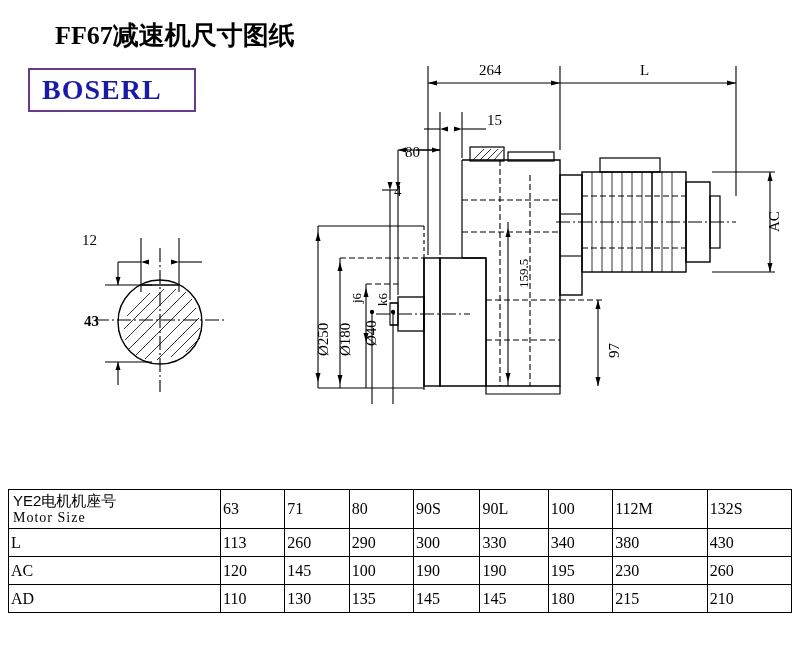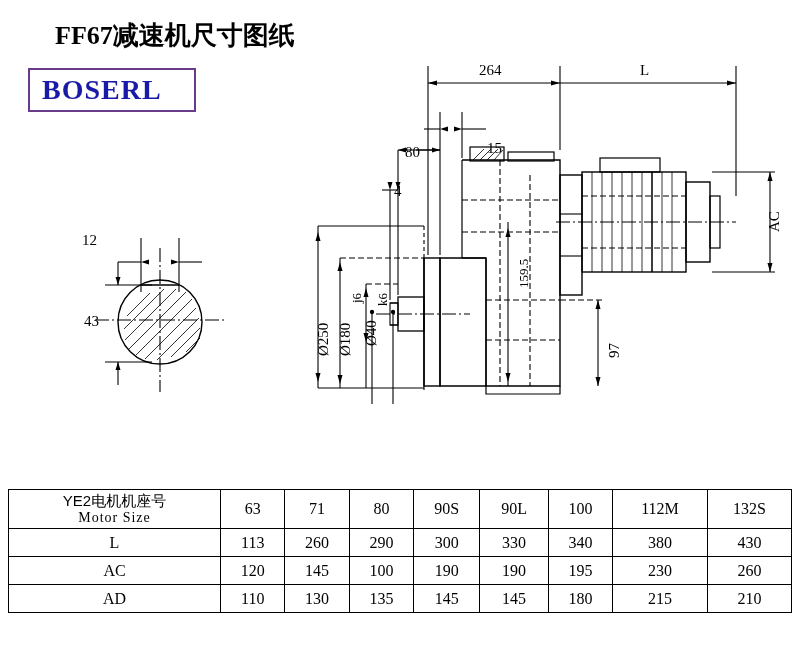--- a/index.html
+++ b/index.html
@@ -55,21 +55,20 @@
   
   table.sizes {
     position:absolute; left:8px; top:489px;
     width:784px;
     border-collapse: collapse;
     font-family:"Liberation Serif", serif;
     font-size:16px;
   }
   table.sizes td {
     border:1px solid #000;
-    text-align:center;
     height:28px;
     padding:0 2px;
   }
   table.sizes td.head2 {
     width:212px;
     font-size:16px;
     line-height:17px;
     padding:2px 4px;
   }
   table.sizes td.rowlbl { width:212px; }
@@ -252,25 +251,25 @@
       <line x1="393" y1="312" x2="393" y2="404"></line>
       <circle cx="372" cy="312" r="1.6" fill="#000"></circle>
       <circle cx="393" cy="312" r="1.6" fill="#000"></circle>
 
       <line x1="424" y1="226" x2="424" y2="258" stroke-dasharray="4,3"></line>
       <line x1="424" y1="386" x2="424" y2="392" stroke-dasharray="4,3"></line>
     </g>
   </svg>
 
   <div class="lbl" style="left:82px; top:232px;">12</div>
-  <div class="lbl" style="left:84px; top:313px;">43</div>
+  <div class="lbl" style="left:84px; top:313px;font-weight:bold;">43</div>
 
   <div class="lbl" style="left:479px; top:62px;">264</div>
   <div class="lbl" style="left:640px; top:62px;">L</div>
-  <div class="lbl" style="left:487px; top:112px;margin-top:28px;">15</div>
+  <div class="lbl" style="left:487px; top:112px;">15</div>
   <div class="lbl" style="left:405px; top:144px;">80</div>
   <div class="lbl" style="left:394px; top:183px;">4</div>
 
   <div class="lbl rot" style="left:766px; top:232px;">AC</div>
   <div class="lbl rot sm" style="left:516px; top:288px;">159.5</div>
   <div class="lbl rot" style="left:606px; top:358px;">97</div>
 
   <div class="lbl rot" style="left:315px; top:356px;">Ø250</div>
   <div class="lbl rot" style="left:337px; top:356px;">Ø180</div>
   <div class="lbl rot sm" style="left:349px; top:303px;">j6</div>

